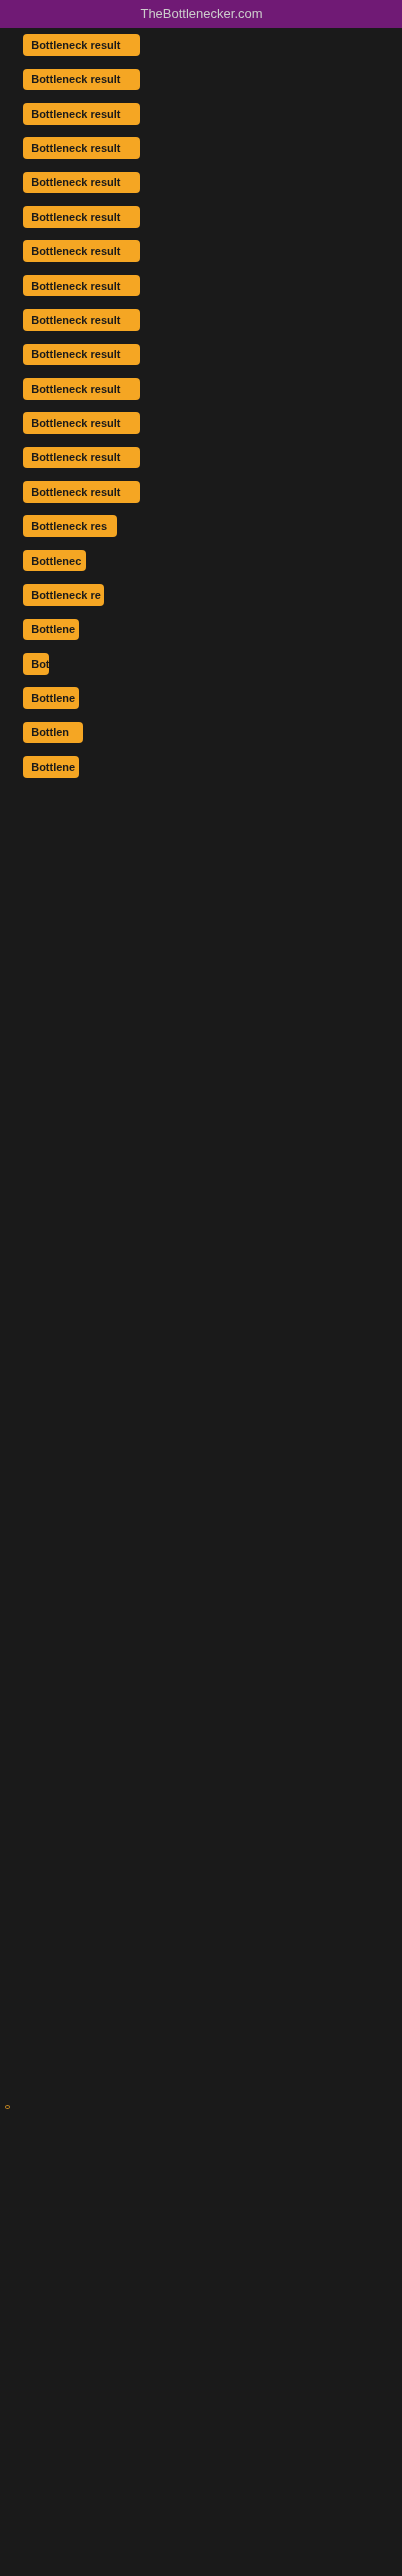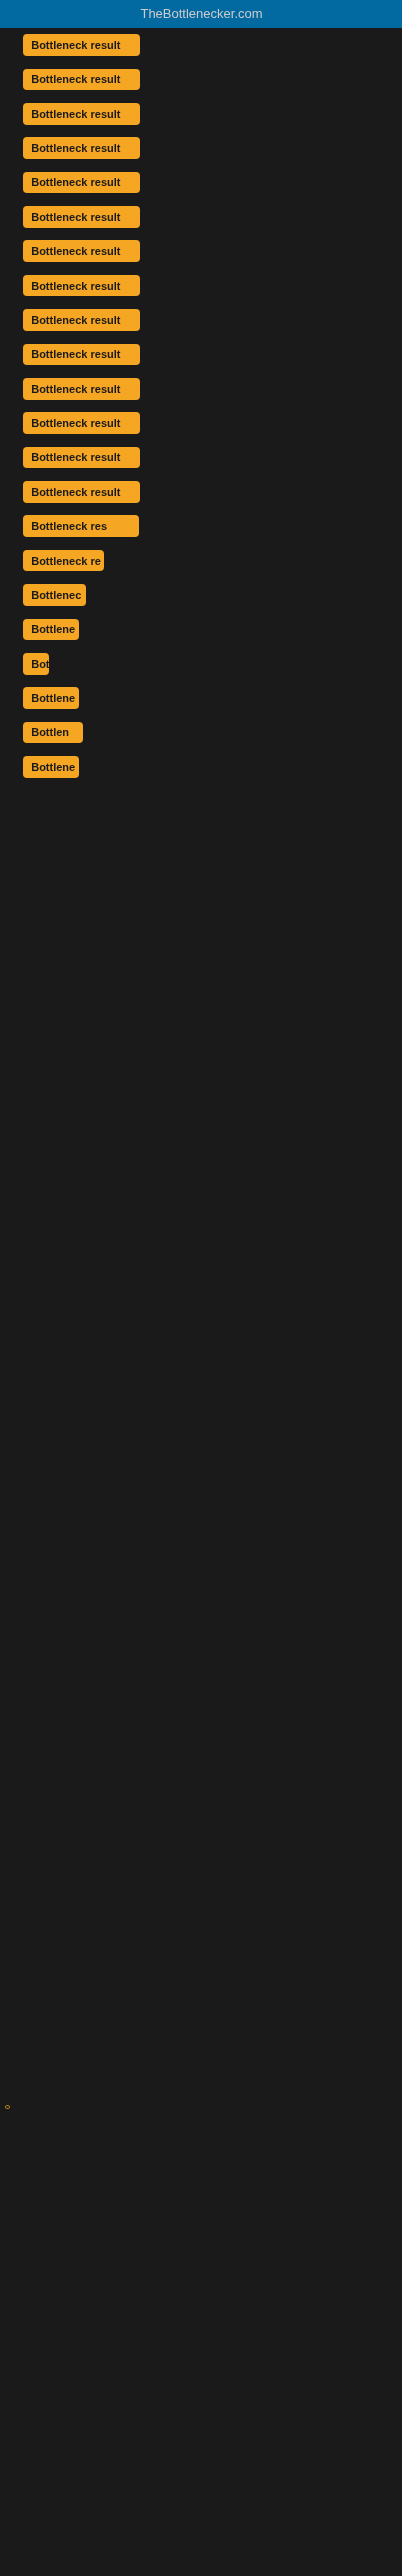--- a/index.html
+++ b/index.html
@@ -14,21 +14,21 @@
       background-color: #1a1a1a;
       font-family: Arial, sans-serif;
       position: relative;
     }
 
     .site-title {
       text-align: center;
       color: #cccccc;
       font-size: 13px;
       padding: 6.4px 0;
-      background-color: #0369a1;
+      background-color: #701a75;
     }
 
     .bottleneck-bar {
       display: inline-flex;
       align-items: center;
       background-color: #f5a623;
       color: #1a1a1a;
       font-size: 11px;
       font-weight: bold;
       padding: 4.8px 8px;
@@ -67,23 +67,23 @@
     <div class="bar-container"><div class="bottleneck-bar" style="width: 117px;">Bottleneck result</div></div>
     <div class="bar-container"><div class="bottleneck-bar" style="width: 117px;">Bottleneck result</div></div>
     <div class="bar-container"><div class="bottleneck-bar" style="width: 117px;">Bottleneck result</div></div>
     <div class="bar-container"><div class="bottleneck-bar" style="width: 117px;">Bottleneck result</div></div>
     <div class="bar-container"><div class="bottleneck-bar" style="width: 117px;">Bottleneck result</div></div>
     <div class="bar-container"><div class="bottleneck-bar" style="width: 117px;">Bottleneck result</div></div>
     <div class="bar-container"><div class="bottleneck-bar" style="width: 117px;">Bottleneck result</div></div>
     <div class="bar-container"><div class="bottleneck-bar" style="width: 117px;">Bottleneck result</div></div>
     <div class="bar-container"><div class="bottleneck-bar" style="width: 117px;">Bottleneck result</div></div>
     <div class="bar-container"><div class="bottleneck-bar" style="width: 117px;">Bottleneck result</div></div>
-    <div class="bar-container"><div class="bottleneck-bar" style="width: 116px;">Bottleneck res</div></div>
+    <div class="bar-container"><div class="bottleneck-bar" style="width: 94px;">Bottleneck res</div></div>
+    <div class="bar-container"><div class="bottleneck-bar" style="width: 63px;">Bottlenec</div></div>
     <div class="bar-container"><div class="bottleneck-bar" style="width: 81px;">Bottleneck re</div></div>
-    <div class="bar-container"><div class="bottleneck-bar" style="width: 63px;">Bottlenec</div></div>
     <div class="bar-container"><div class="bottleneck-bar" style="width: 56px;">Bottlene</div></div>
     <div class="bar-container"><div class="bottleneck-bar" style="width: 26px;">Bottl</div></div>
     <div class="bar-container"><div class="bottleneck-bar" style="width: 56px;">Bottlene</div></div>
     <div class="bar-container"><div class="bottleneck-bar" style="width: 60px;">Bottlen</div></div>
     <div class="bar-container"><div class="bottleneck-bar" style="width: 56px;">Bottlene</div></div>
   </div>
 
 <span class="bottom-label">0</span>
 
 

